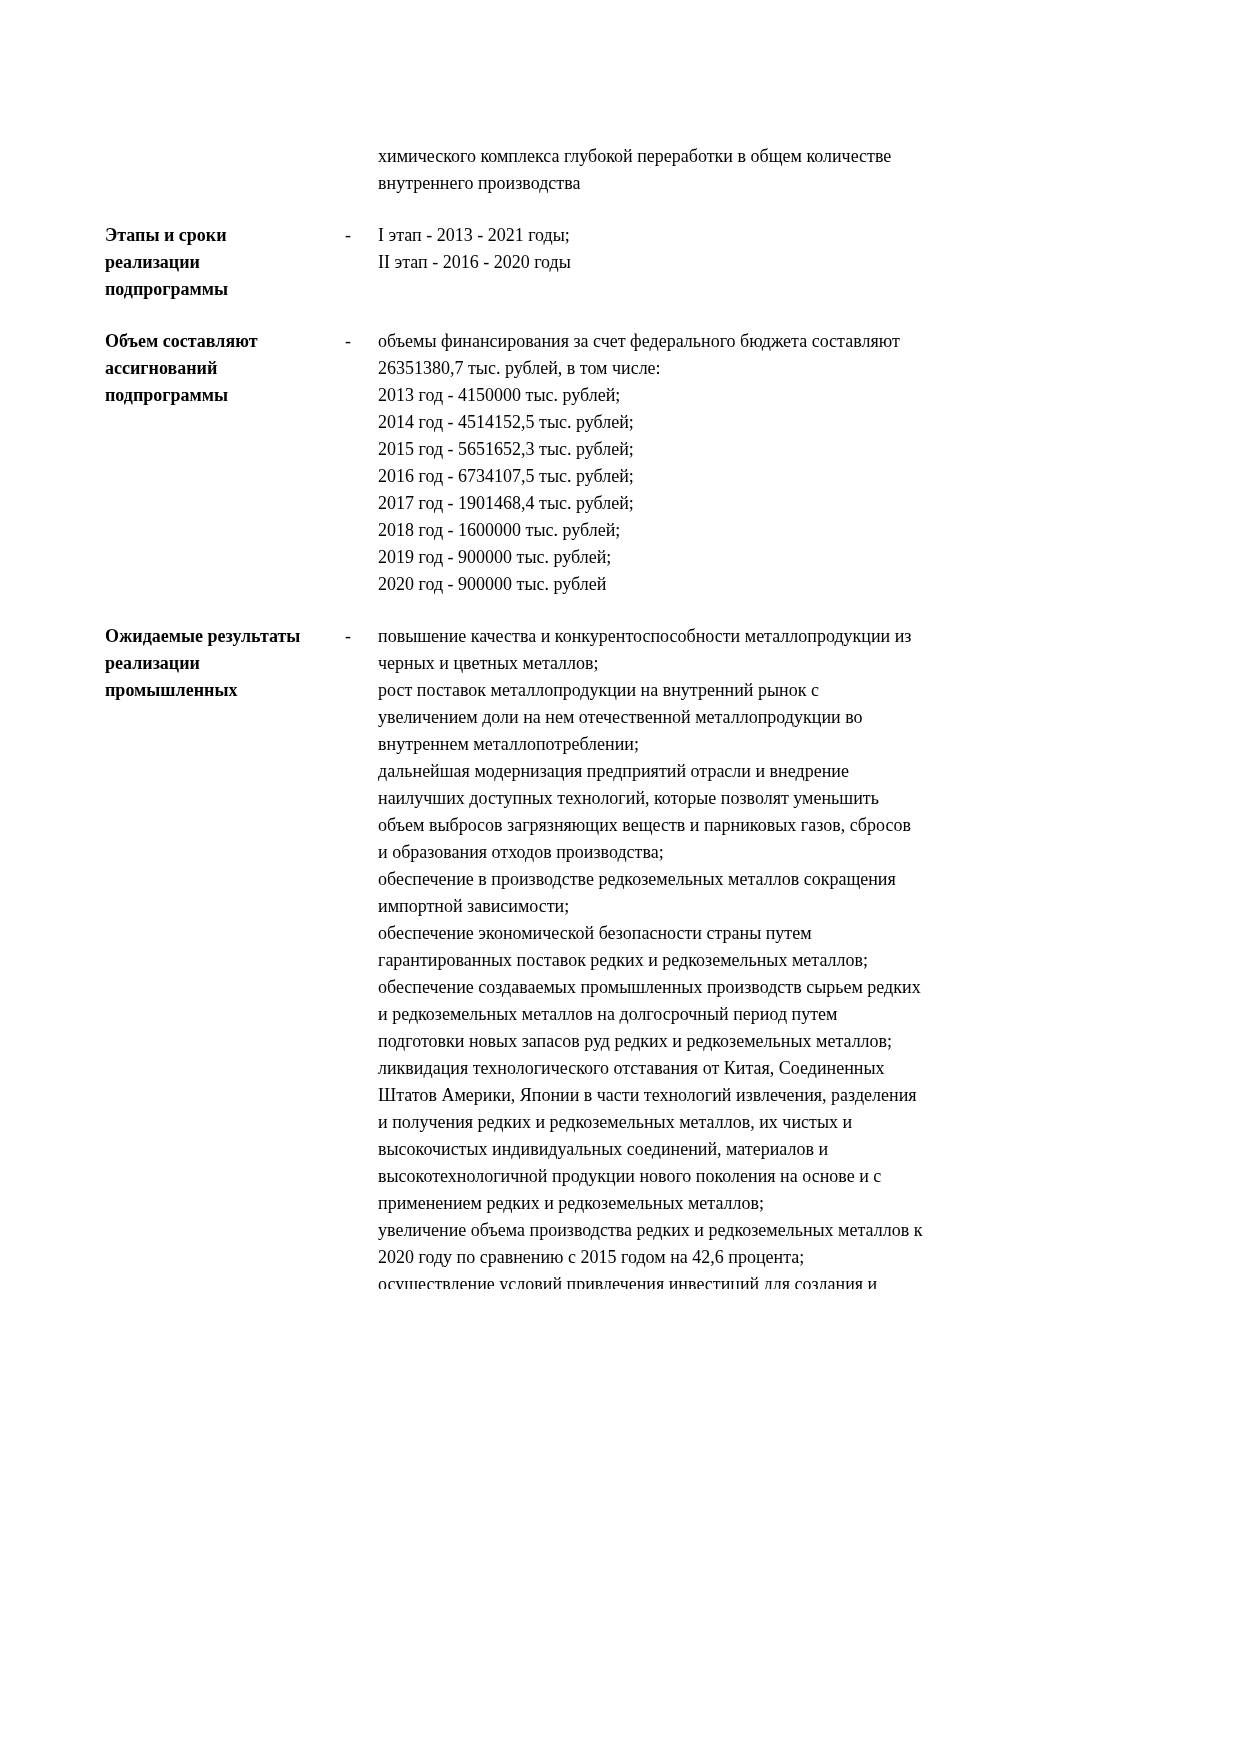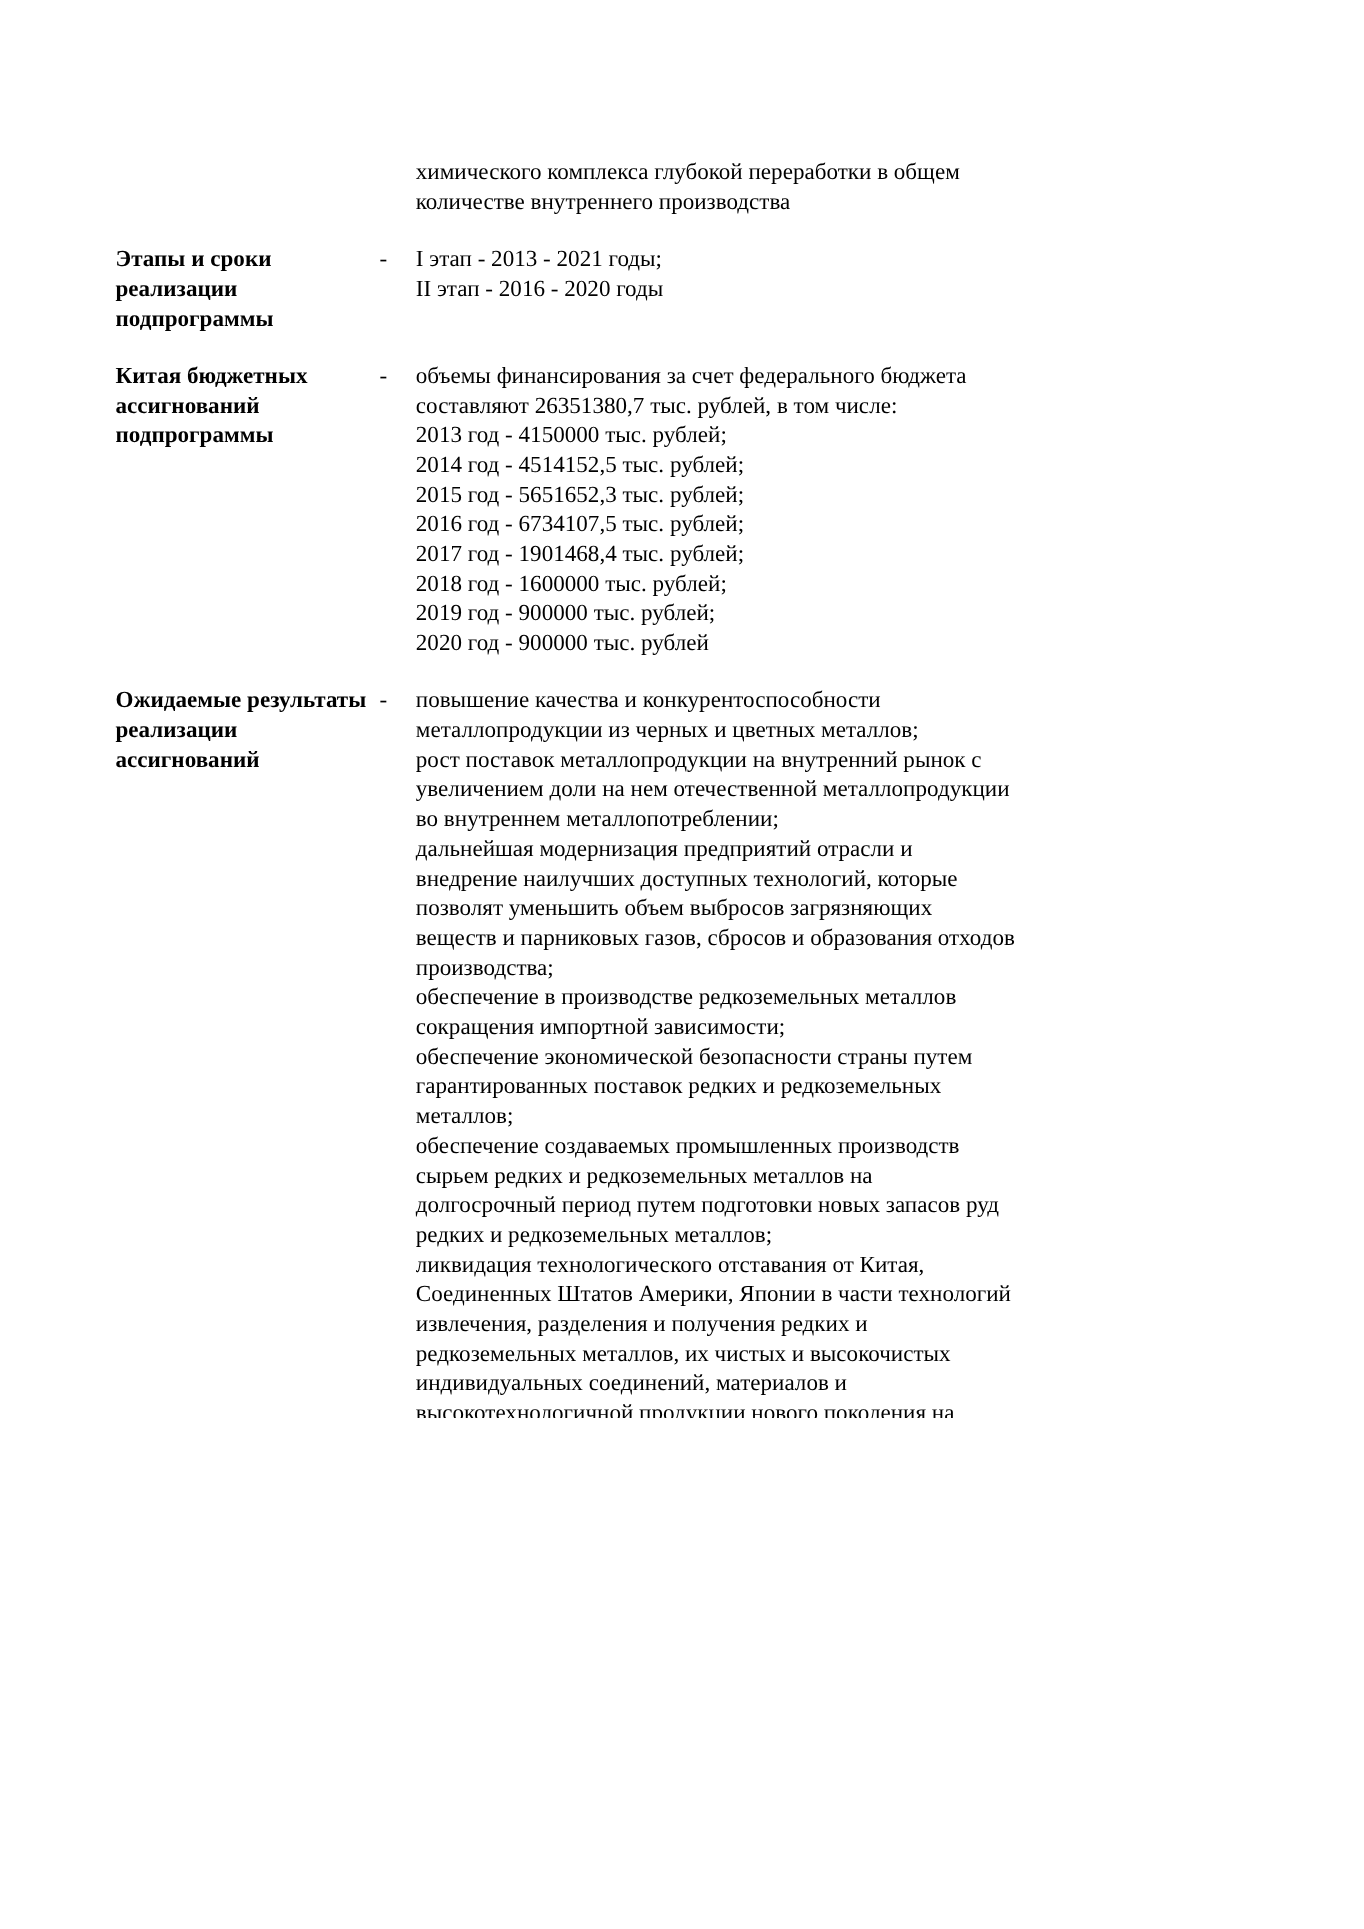--- a/index.html
+++ b/index.html
@@ -7,21 +7,21 @@
     padding: 0;
     background: #ffffff;
   }
   .page {
     position: relative;
     width: 1240px;
     height: 1289px;
     background: #ffffff;
     color: #000000;
     font-family: "Liberation Serif", "DejaVu Serif", serif;
-    font-size: 21px;
+    font-size: 18px;
     line-height: 27px;
     box-sizing: border-box;
     padding: 143px 0 0 105px;
     overflow: hidden;
   }
   .row {
     display: flex;
     align-items: flex-start;
     margin-bottom: 25px;
   }
@@ -56,39 +56,39 @@
   <div class="row">
     <div class="cell label">Этапы и сроки
 реализации
 подпрограммы</div>
     <div class="cell dash">-</div>
     <div class="cell content">I этап - 2013 - 2021 годы;
 II этап - 2016 - 2020 годы</div>
   </div>
 
   <div class="row">
-    <div class="cell label">Китая бюджетных
+    <div class="cell label">Объем составляют
 ассигнований
 подпрограммы</div>
     <div class="cell dash">-</div>
     <div class="cell content">объемы финансирования за счет федерального бюджета составляют 26351380,7 тыс. рублей, в том числе:
 2013 год - 4150000 тыс. рублей;
 2014 год - 4514152,5 тыс. рублей;
 2015 год - 5651652,3 тыс. рублей;
 2016 год - 6734107,5 тыс. рублей;
 2017 год - 1901468,4 тыс. рублей;
 2018 год - 1600000 тыс. рублей;
 2019 год - 900000 тыс. рублей;
 2020 год - 900000 тыс. рублей</div>
   </div>
 
   <div class="row">
     <div class="cell label">Ожидаемые результаты
 реализации
-ассигнований</div>
+промышленных</div>
     <div class="cell dash">-</div>
     <div class="cell content">повышение качества и конкурентоспособности металлопродукции из черных и цветных металлов;
 рост поставок металлопродукции на внутренний рынок с увеличением доли на нем отечественной металлопродукции во внутреннем металлопотреблении;
 дальнейшая модернизация предприятий отрасли и внедрение наилучших доступных технологий, которые позволят уменьшить объем выбросов загрязняющих веществ и парниковых газов, сбросов и образования отходов производства;
 обеспечение в производстве редкоземельных металлов сокращения импортной зависимости;
 обеспечение экономической безопасности страны путем гарантированных поставок редких и редкоземельных металлов;
 обеспечение создаваемых промышленных производств сырьем редких и редкоземельных металлов на долгосрочный период путем подготовки новых запасов руд редких и редкоземельных металлов;
 ликвидация технологического отставания от Китая, Соединенных Штатов Америки, Японии в части технологий извлечения, разделения и получения редких и редкоземельных металлов, их чистых и высокочистых индивидуальных соединений, материалов и высокотехнологичной продукции нового поколения на основе и с применением редких и редкоземельных металлов;
 увеличение объема производства редких и редкоземельных металлов к 2020 году по сравнению с 2015 годом на 42,6 процента;
 осуществление условий привлечения инвестиций для создания и развития государственно важной индустрии</div>

